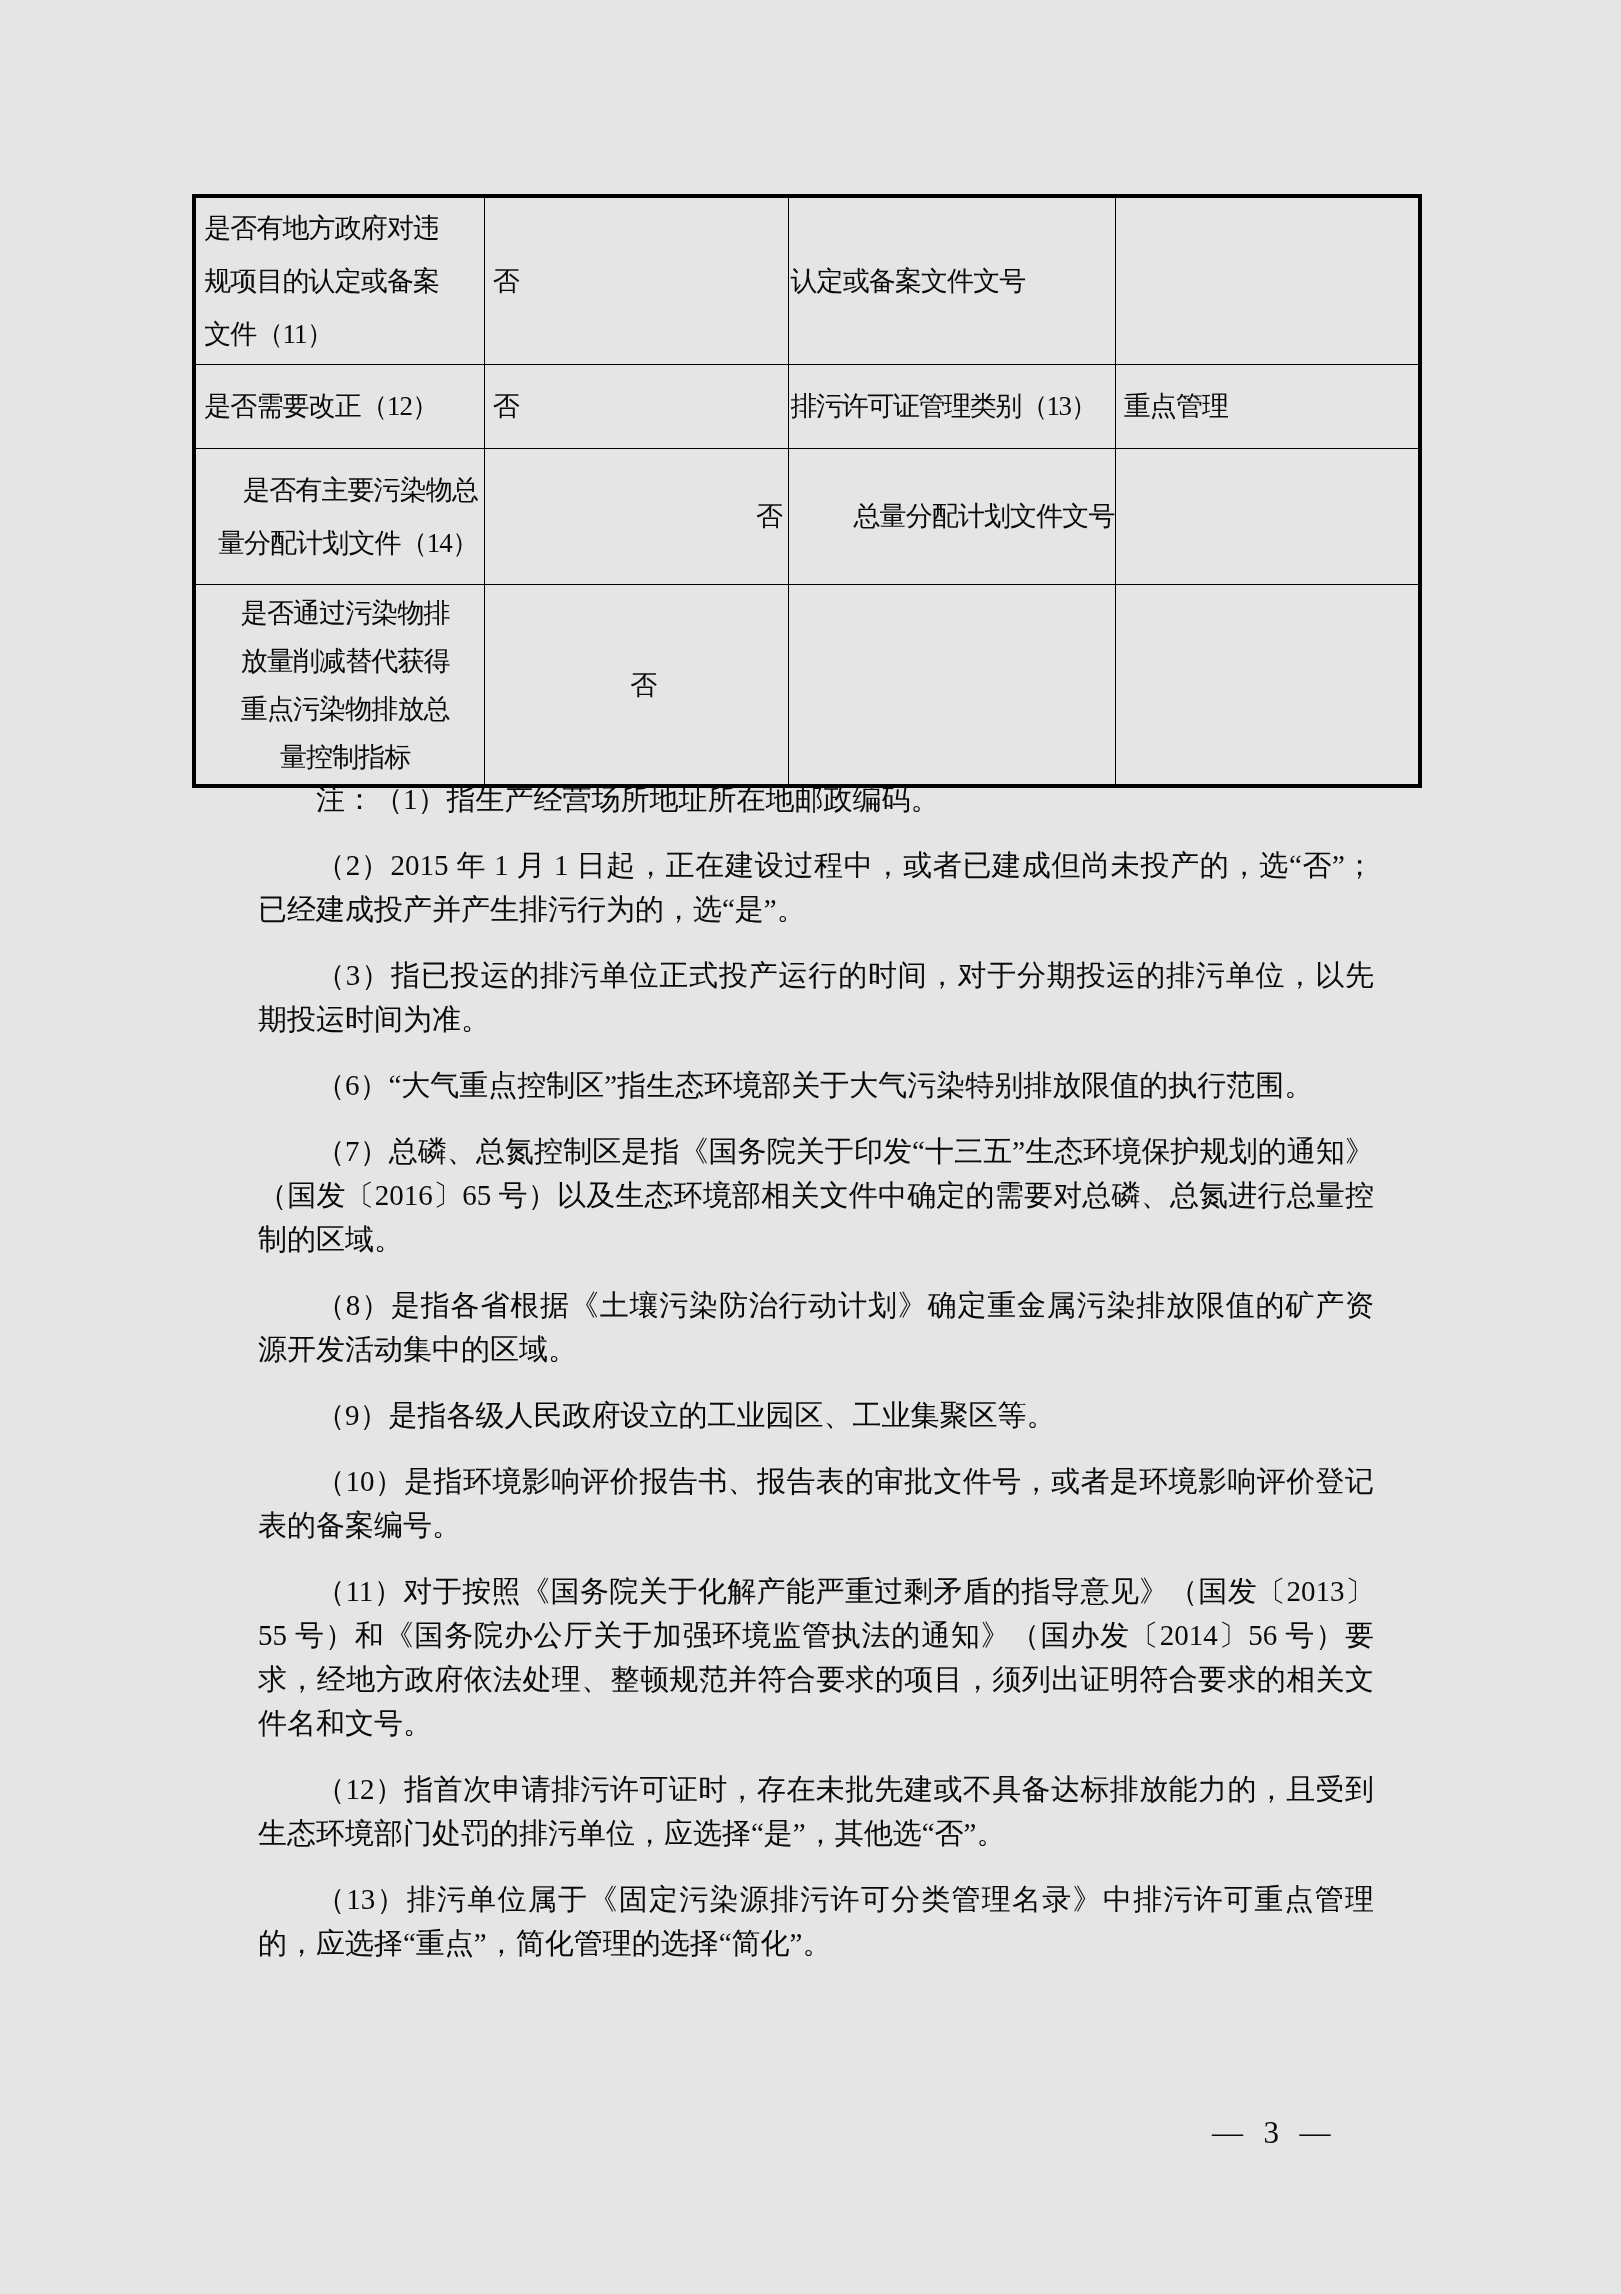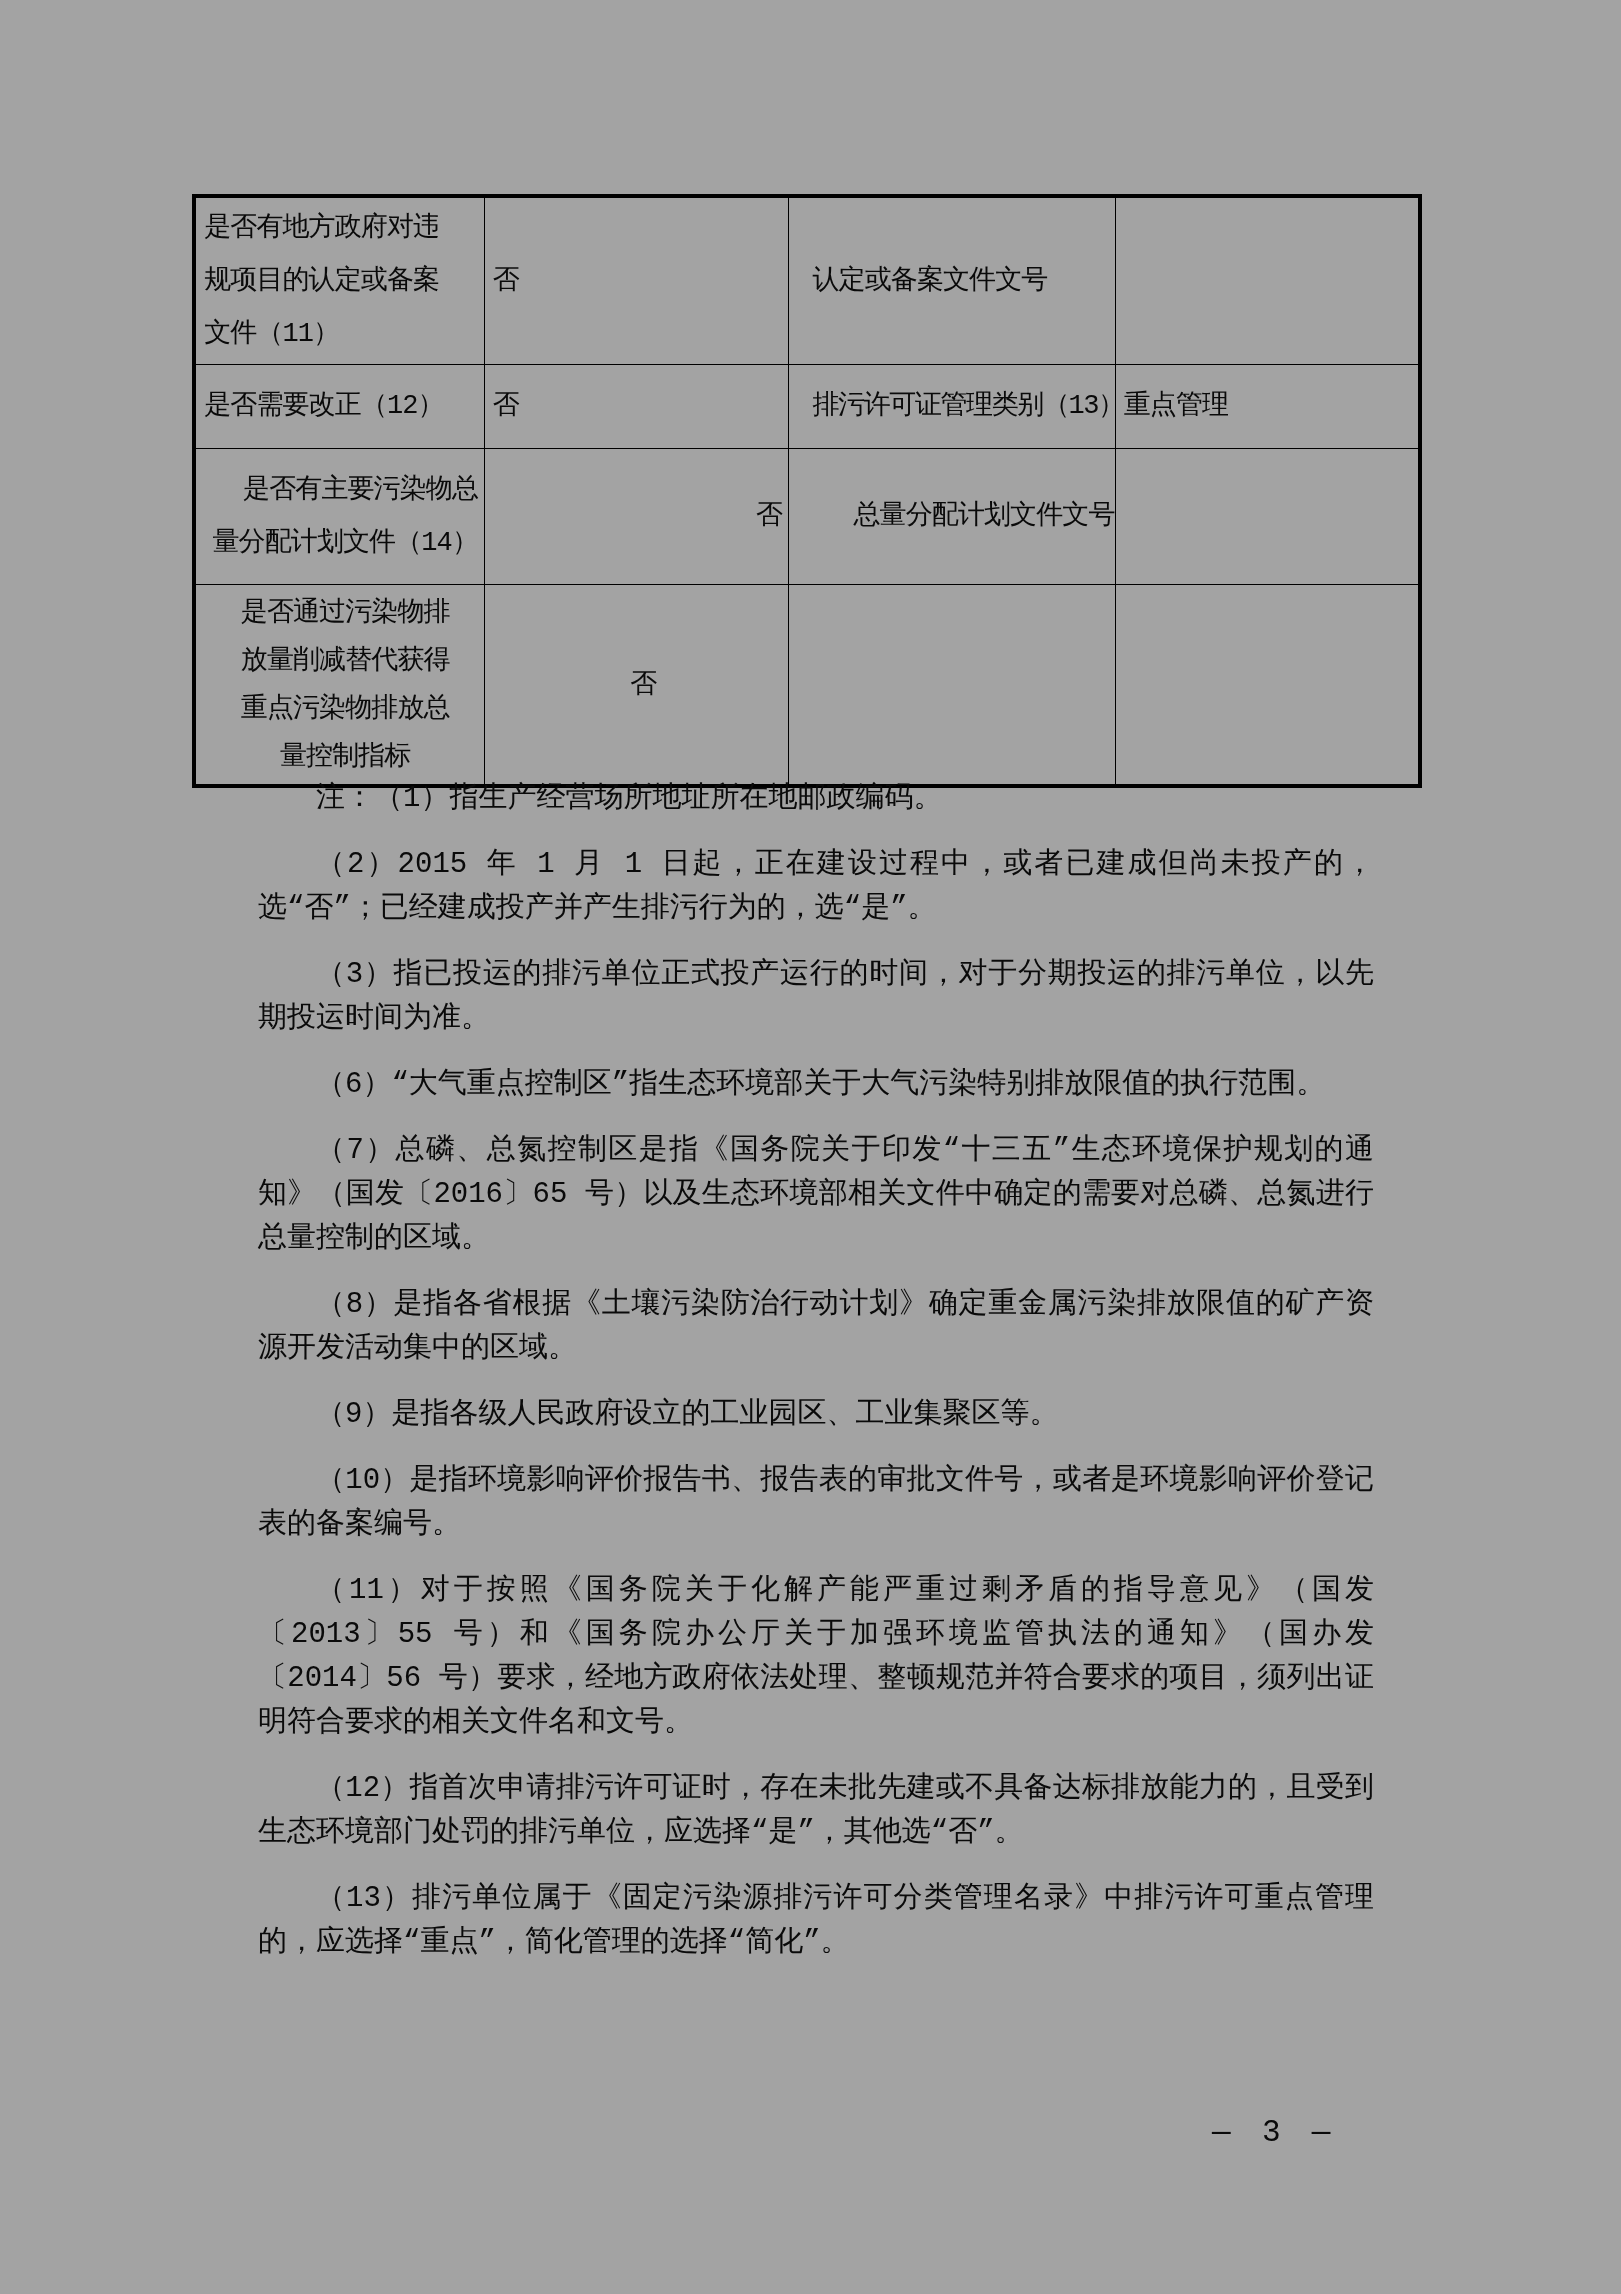--- a/index.html
+++ b/index.html
@@ -10,22 +10,21 @@
   body {
     position: relative;
     width: 1622px;
     height: 2295px;
     font-family: "Liberation Serif", "DejaVu Serif", serif;
     color: #0a0a0a;
   }
   .page {
     position: absolute;
     inset: 0;
-    background: #a3a3a3;
-    font-family: Liberation Mono, monospace;
+    background: #e5e5e5;
   }
 
   
   table.form {
     position: absolute;
     left: 192px;
     top: 194px;
     width: 1226px;
     border-collapse: collapse;
     table-layout: fixed;
@@ -42,21 +41,21 @@
   }
   table.form col.col1 { width: 290px; }
   table.form col.col2 { width: 304px; }
   table.form col.col3 { width: 327px; }
   table.form col.col4 { width: 305px; }
   table.form tr.r1 { height: 162px; }
   table.form tr.r2 { height: 84px;  }
   table.form tr.r3 { height: 136px; text-align: right; }
   table.form tr.r4 { height: 191px; text-align: center; }
   table.form td.q { white-space: pre; }
-  table.form td.lab { padding-left: 24px; padding-right: 0; margin-left: 32px; }
+  table.form td.lab { padding-left: 2px; padding-right: 0; margin-left: 32px; }
   table.form tr.r2 td.lab { letter-spacing: -1.4px; white-space: nowrap; }
   table.form tr.r4 td { line-height: 48px; }
   table.form tr.r4 td.q { padding-left: 16.4px; }
   table.form tr.r4 td.a { padding-left: 20px; }
 
   
   .notes {
     position: absolute;
     left: 242px;
     top: 777px;

